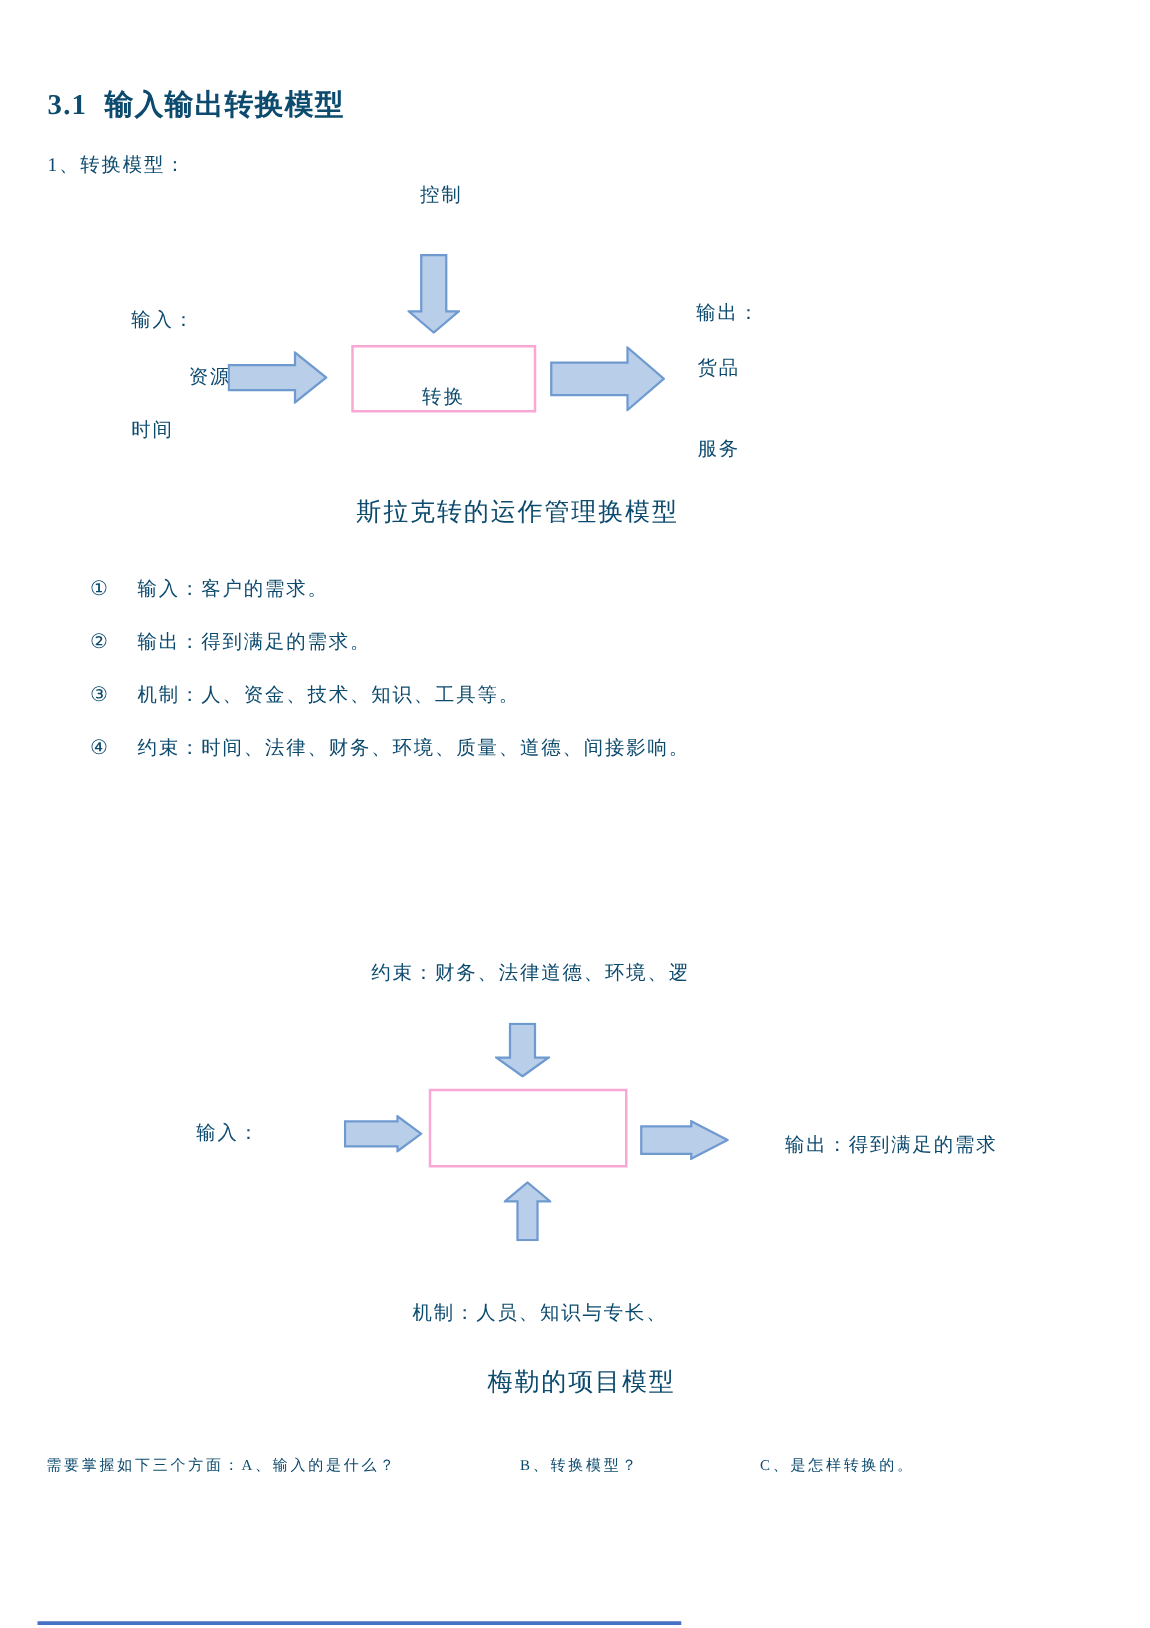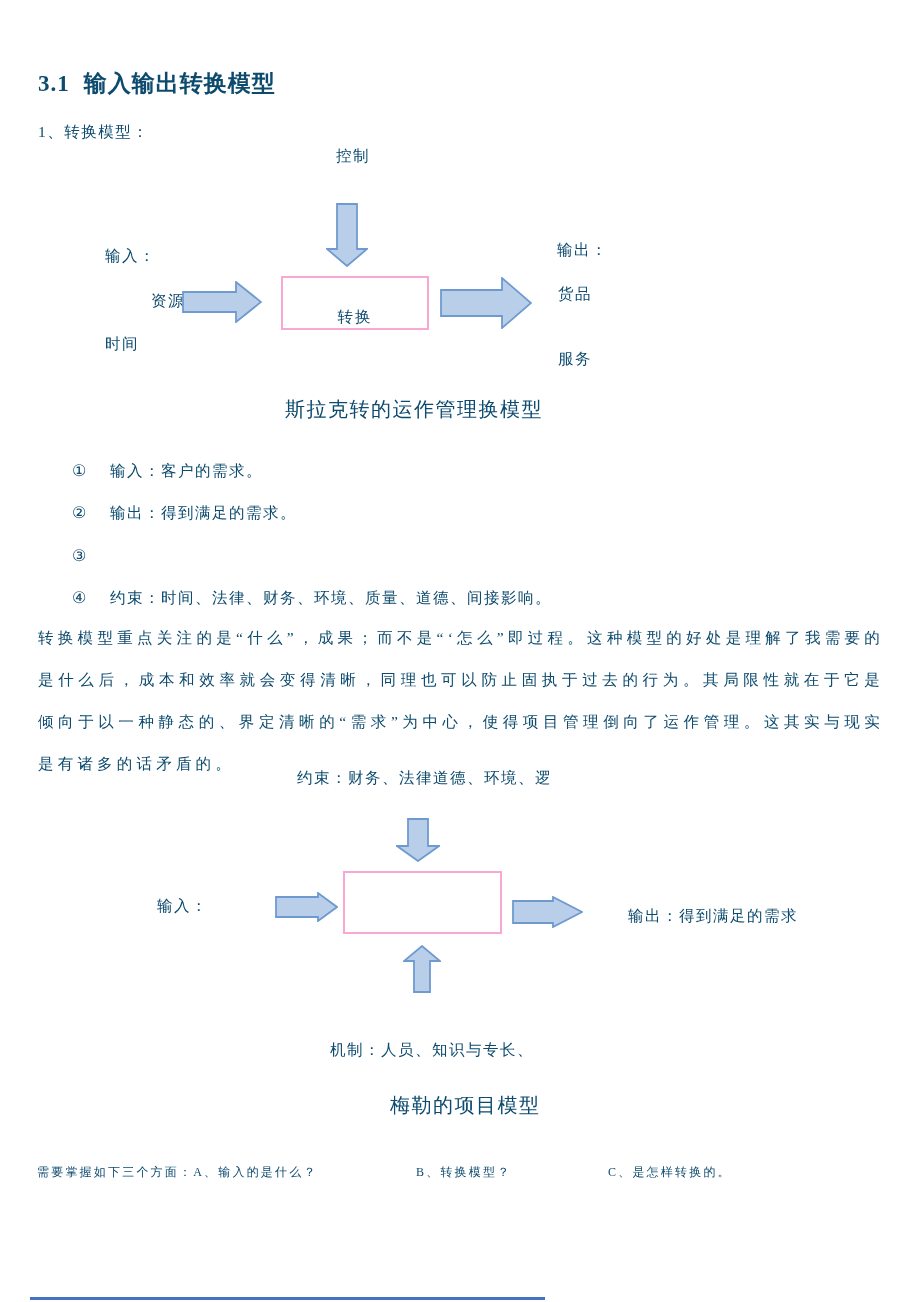--- a/index.html
+++ b/index.html
@@ -82,28 +82,28 @@
     <div class="numlist-row" style="top:461px;">
       <span class="circ">①</span>
       <span>输入：客户的需求。</span>
     </div>
     <div class="numlist-row" style="top:503px;">
       <span class="circ">②</span>
       <span>输出：得到满足的需求。</span>
     </div>
     <div class="numlist-row" style="top:546px;">
       <span class="circ">③</span>
+      <span>机制：人、资金、技术、知识、工具等。</span>
     </div>
     <div class="numlist-row" style="top:588px;">
       <span class="circ">④</span>
       <span>约束：时间、法律、财务、环境、质量、道德、间接影响。</span>
     </div>
   </div>
 
-  <div class="para">转换模型重点关注的是“什么”，成果；而不是“‘怎么”即过程。这种模型的好处是理解了我需要的是什么后，成本和效率就会变得清晰，同理也可以防止固执于过去的行为。其局限性就在于它是倾向于以一种静态的、界定清晰的“需求”为中心，使得项目管理倒向了运作管理。这其实与现实是有诸多的话矛盾的。</div>
 
   <div>
     <div class="lbl" style="left:297px; top:768px;">约束：财务、法律道德、环境、逻</div>
 
     <svg class="arrow" style="left:396px; top:818px;" width="44" height="44" viewBox="0 0 44 44">
       <polygon points="12,1 32,1 32,28 43,28 22,43 1,28 12,28"></polygon>
     </svg>
 
     <div class="lbl" style="left:157px; top:896px;">输入：</div>
     <svg class="arrow" style="left:275px; top:892px;" width="63" height="30" viewBox="0 0 63 30">

